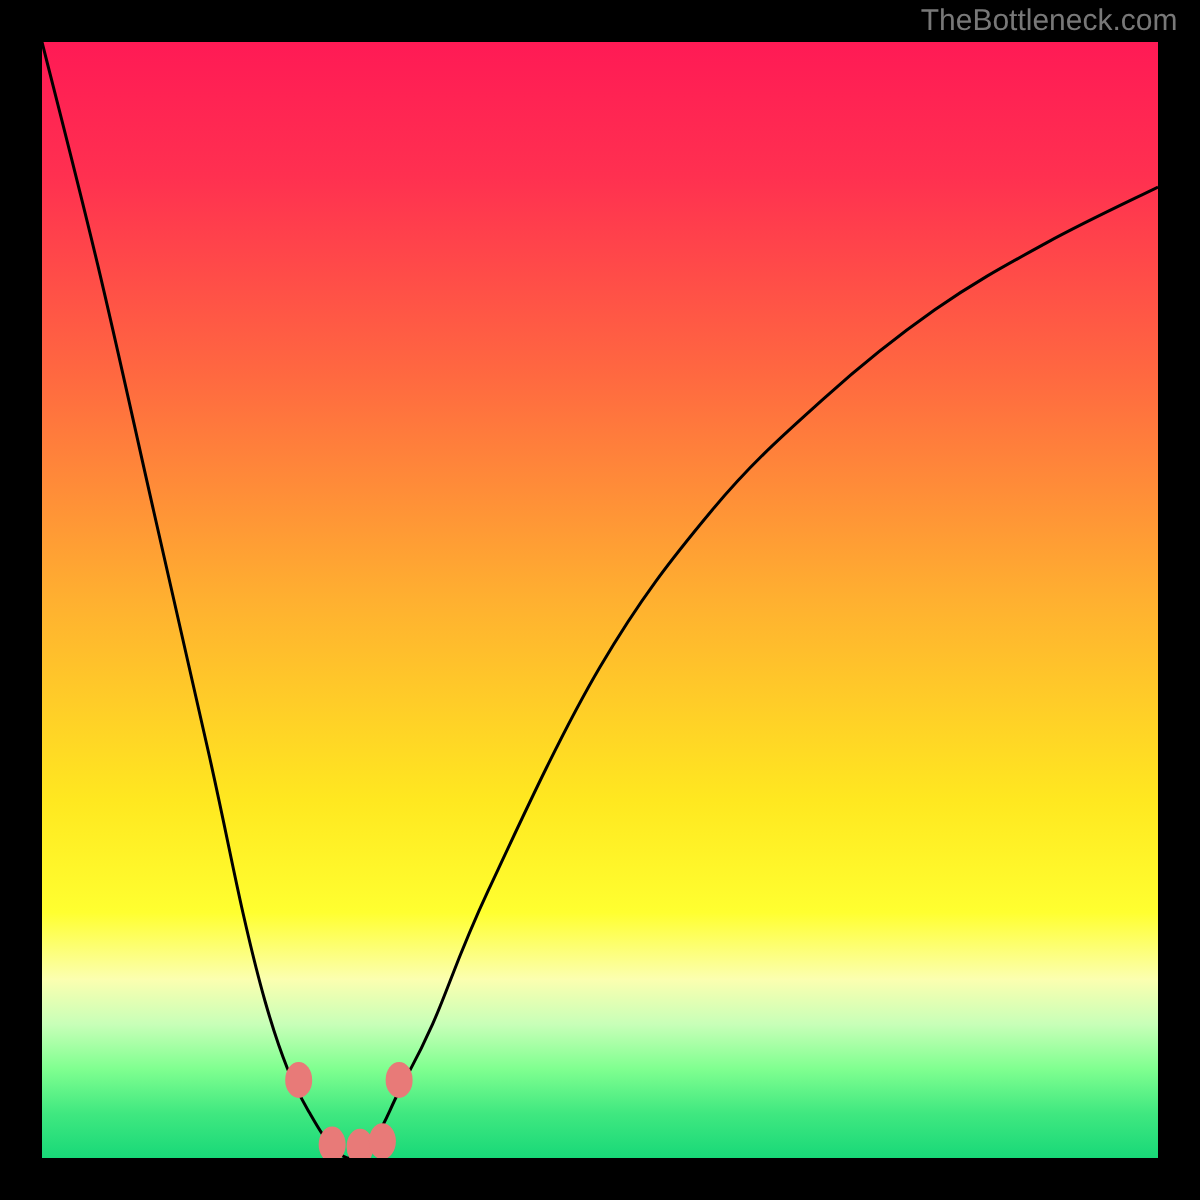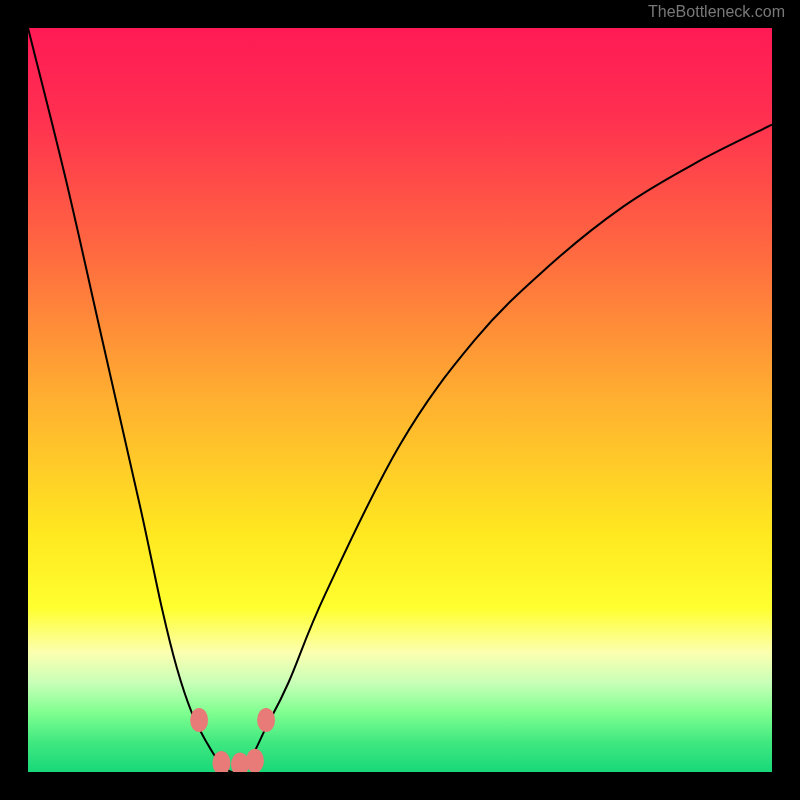--- a/index.html
+++ b/index.html
@@ -12,21 +12,21 @@
       height: 800px;
       background: #000;
       position: relative;
       font-family: Arial, sans-serif;
     }
     .watermark {
       position: absolute;
       top: 3px;
       right: 15px;
       color: #787878;
-      font-size: 16px;
+      font-size: 20px;
       font-weight: 500;
       z-index: 10;
     }
     .chart-area {
       position: absolute;
       top: 28px;
       left: 28px;
       width: 744px;
       height: 744px;
       overflow: hidden;

